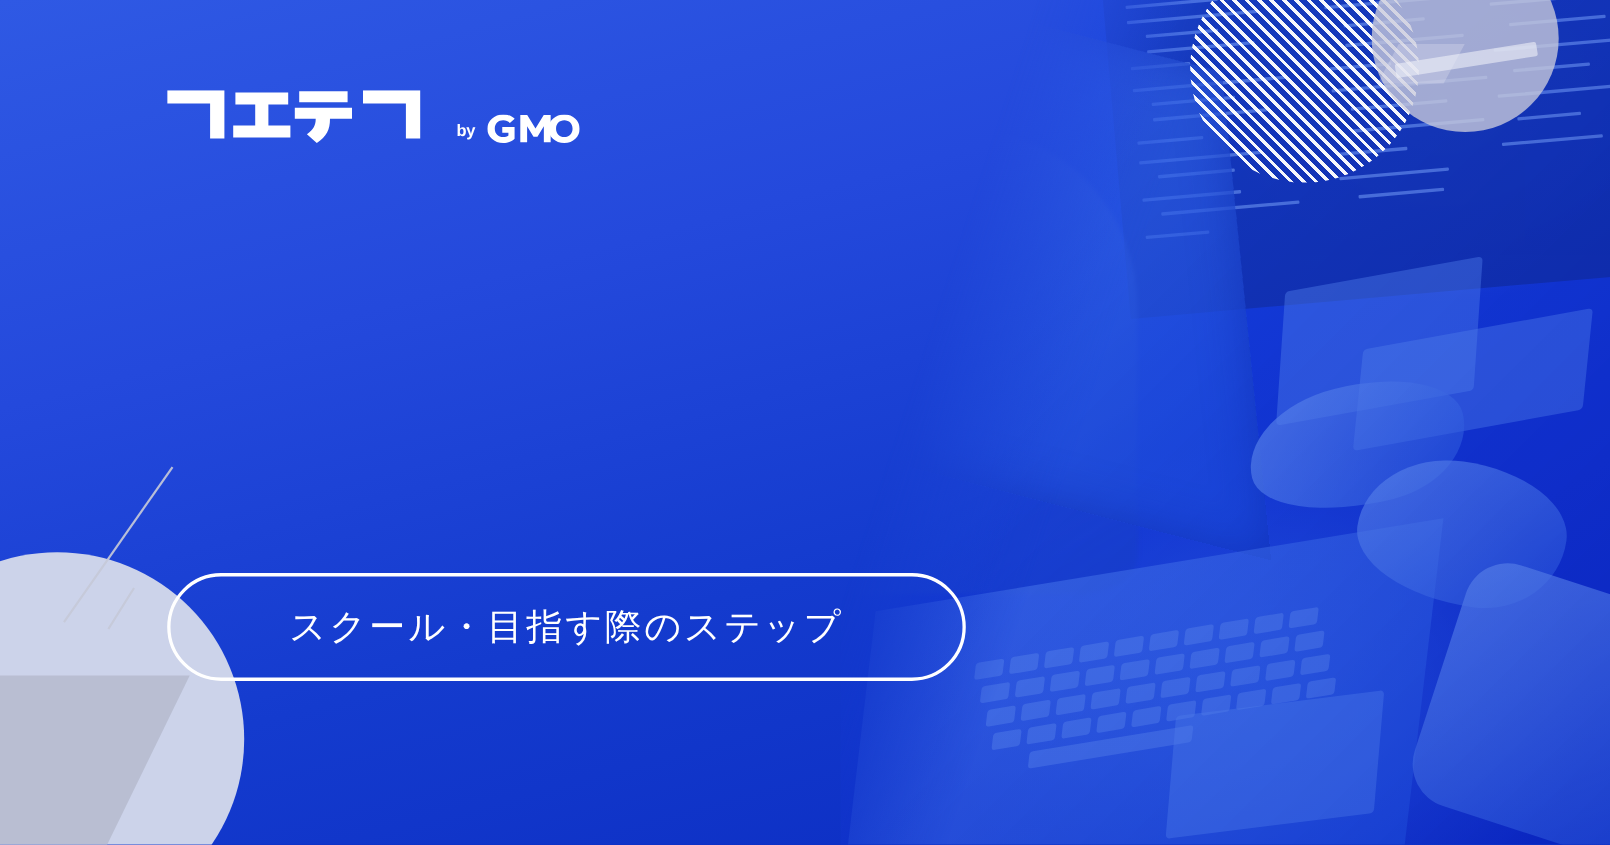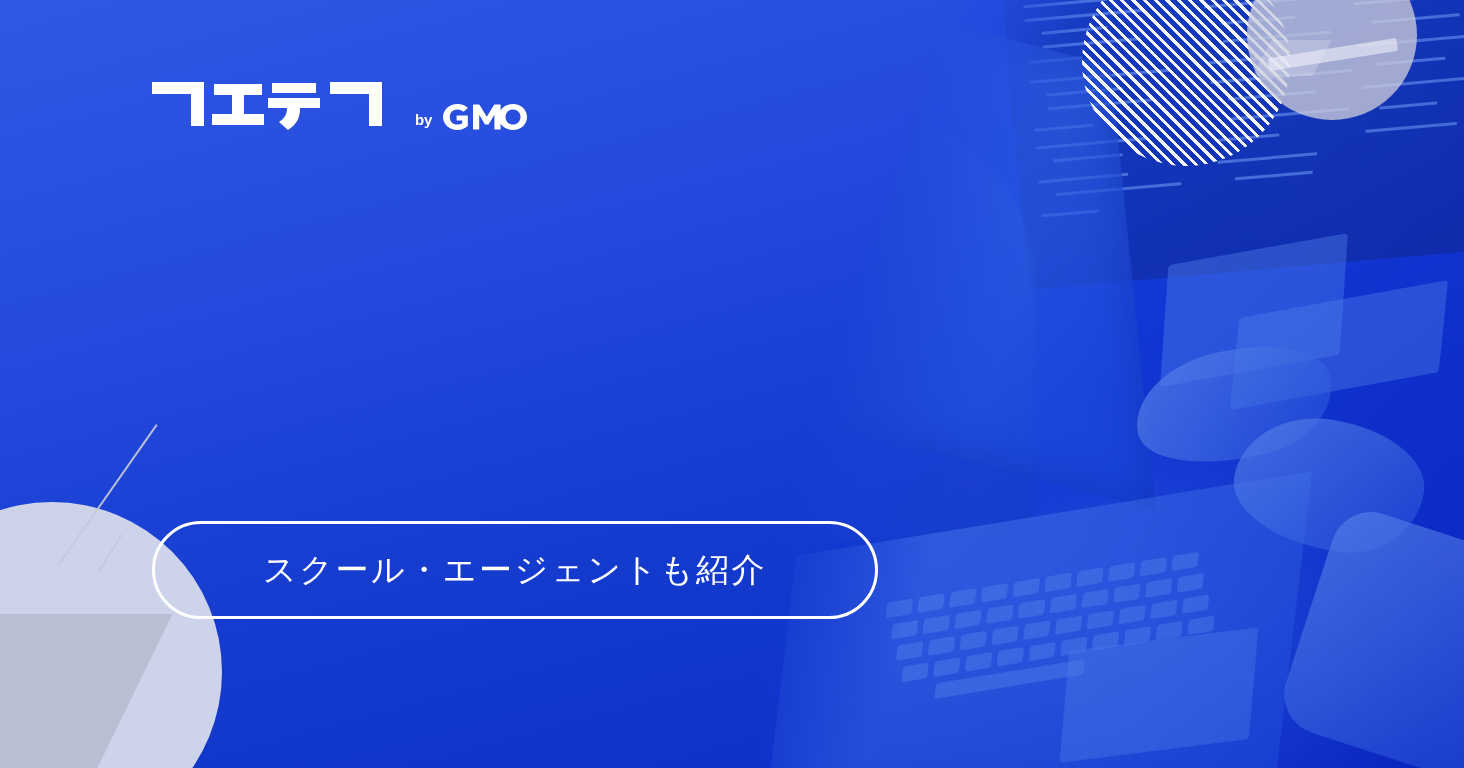--- a/index.html
+++ b/index.html
@@ -425,17 +425,17 @@
             <path d="M14.5 0C6.4 0 0 5.8 0 13s6.4 13 14.5 13c4.3 0 7.9-1.5 10.3-3.9V11.4H13.6v5.2h5.6v2.6c-1.2.9-2.8 1.4-4.7 1.4-4.6 0-7.7-3-7.7-7.6s3.1-7.6 7.7-7.6c2.5 0 4.5.9 6 2.4l4.4-3.9C22.3 1.4 18.8 0 14.5 0z"></path>
             <path d="M30 25.4h6.2V10.8l5.8 9.6h3.6l5.8-9.6v14.6H57.6V.6h-6.3l-7.5 12.2L36.3.6H30z"></path>
             <path d="M70 0c-8.1 0-14.5 5.8-14.5 13S61.9 26 70 26s14-5.8 14-13S78.1 0 70 0zm0 20.6c-4.4 0-7.5-3.2-7.5-7.6s3.1-7.6 7.5-7.6 7.5 3.2 7.5 7.6-3.1 7.6-7.5 7.6z"></path>
           </g>
         </svg>
       </span>
     </div>
 
 
     <div class="pill">
-      <span>スクール・エージェントも紹介</span>
+      <span>スクール・目指す際のステップ</span>
     </div>
 
   </div>
 </div>
 
 </body></html>

